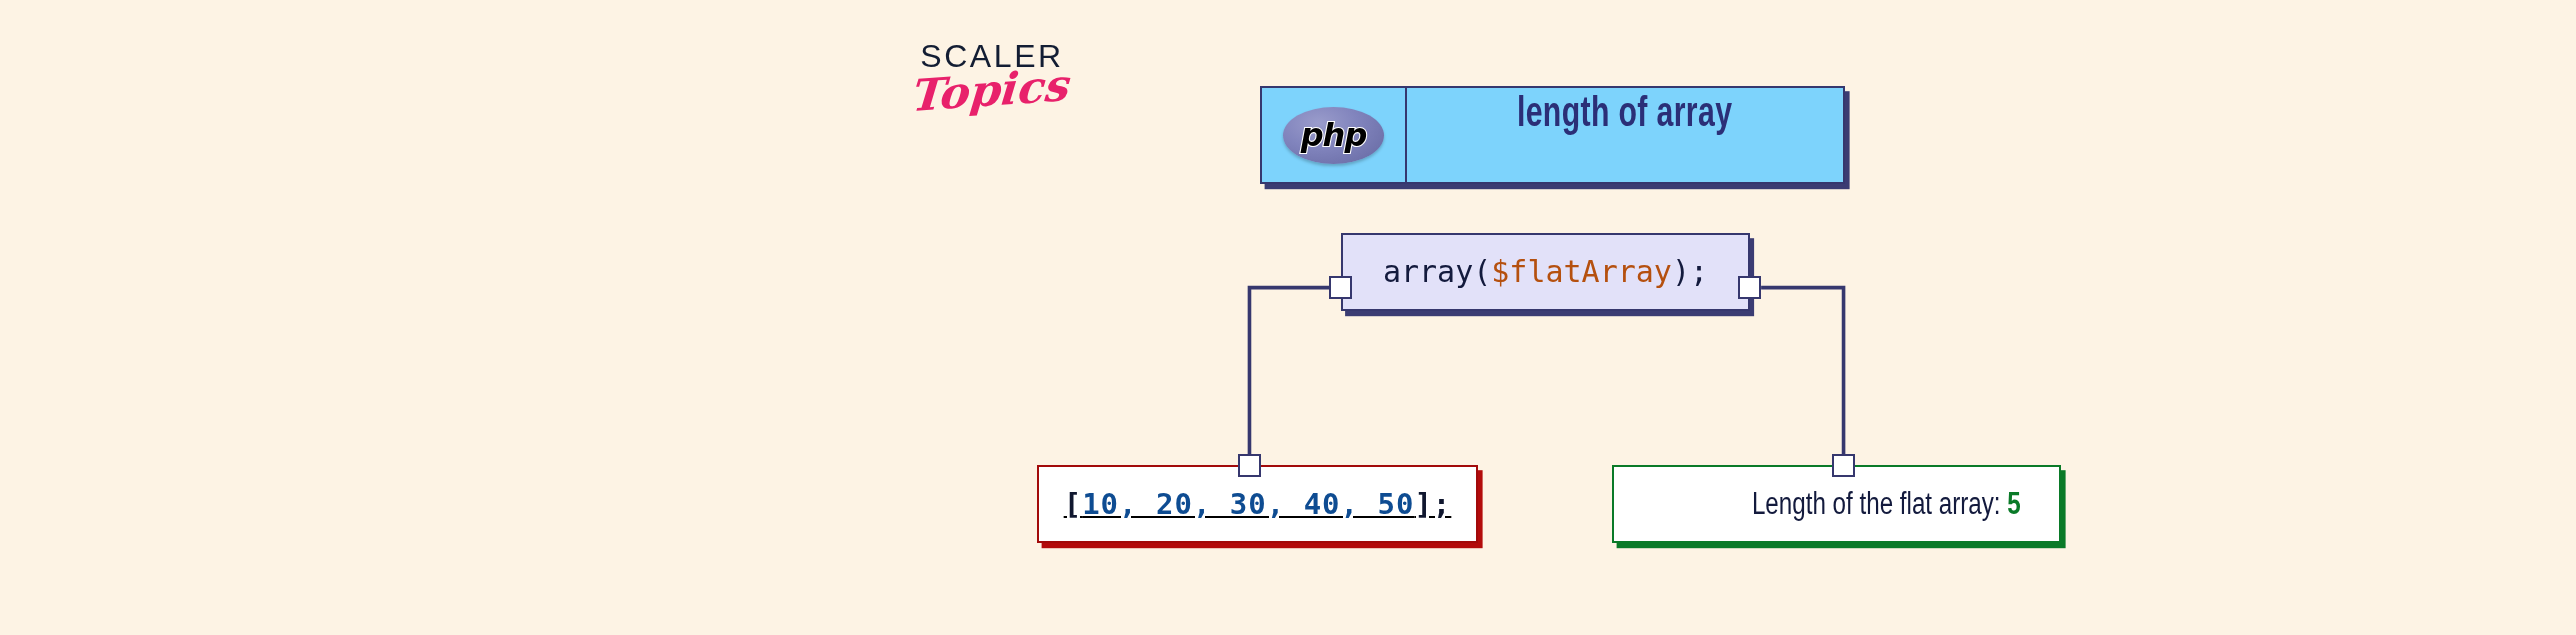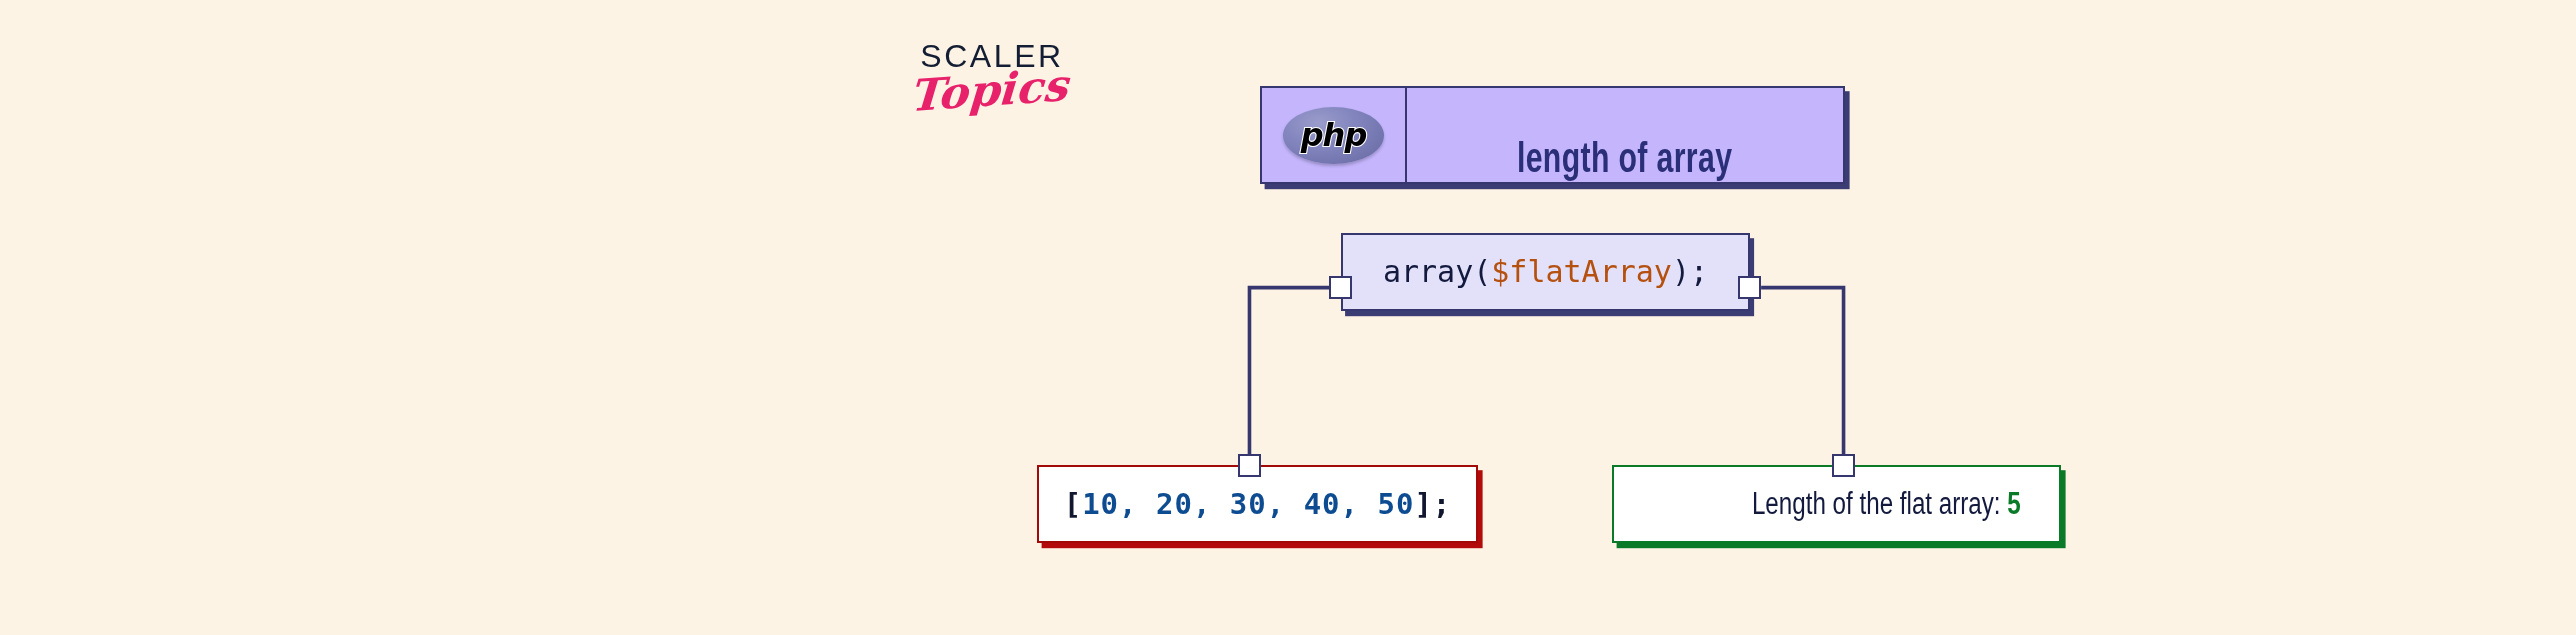--- a/index.html
+++ b/index.html
@@ -35,21 +35,21 @@
     line-height:1;
     margin-top:2.1px;
     transform:skewX(-10deg) rotate(-4deg);
     transform-origin:left center;
   }
 
   
   .title-box{
     position:absolute;left:1260px;top:86px;
     width:585px;height:98px;
-    background:#c4b5fd;
+    background:#7dd3fc;
     border:2.1px solid #36376e;
     box-sizing:border-box;
     display:flex;align-items:stretch;
     box-shadow:4.6px 5.2px 0 0 #3b3c73;
   }
   .title-logo-cell{
     width:145px;
     border-right:2.1px solid #36376e;
     display:flex;align-items:center;justify-content:center;
     box-sizing:border-box;
@@ -68,21 +68,21 @@
     font-style:italic;
     font-size:32px;
     color:#000000;
     letter-spacing:-1px;
     -webkit-text-stroke:2.1px #ffffff;
     paint-order:stroke fill;
     line-height:1;
   }
   .title-text-cell{
     flex:1;
-    display:flex;align-items:flex-end;justify-content:center;
+    display:flex;align-items:flex-start;justify-content:center;
   }
   .title-text{
     font-family:"Liberation Sans Narrow","Liberation Sans", sans-serif;
     font-weight:700;
     font-size:42px;
     color:#2b2f77;
     transform:scaleX(.72);
     white-space:nowrap;
     letter-spacing:0.5px;
   }
@@ -112,20 +112,21 @@
 
   
   .array-box{
     position:absolute;left:1037px;top:465px;
     width:441px;height:78px;
     background:#ffffff;
     border:2.6px solid #a20a0a;
     box-sizing:border-box;
     display:flex;align-items:center;justify-content:center;
     box-shadow:4.6px 5.2px 0 0 #b30b0b;
+    text-decoration:underline;
   }
   .array-text{
     font-family:"DejaVu Sans Mono","Liberation Mono", monospace;
     font-weight:700;
     font-size:29px;
     line-height:1;
     white-space:nowrap;
     letter-spacing:1px;
   }
   .tok-bracket{color:#10172f;}

